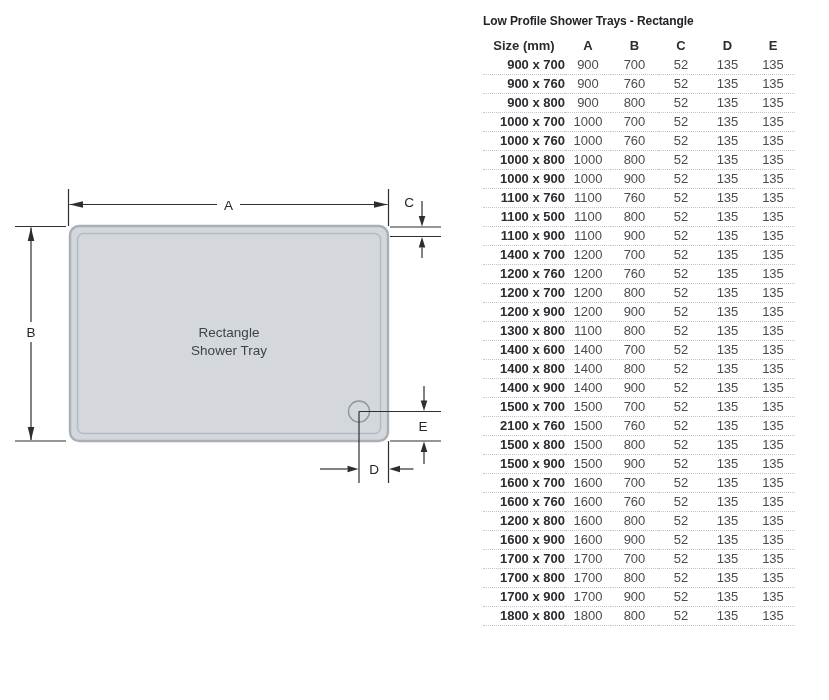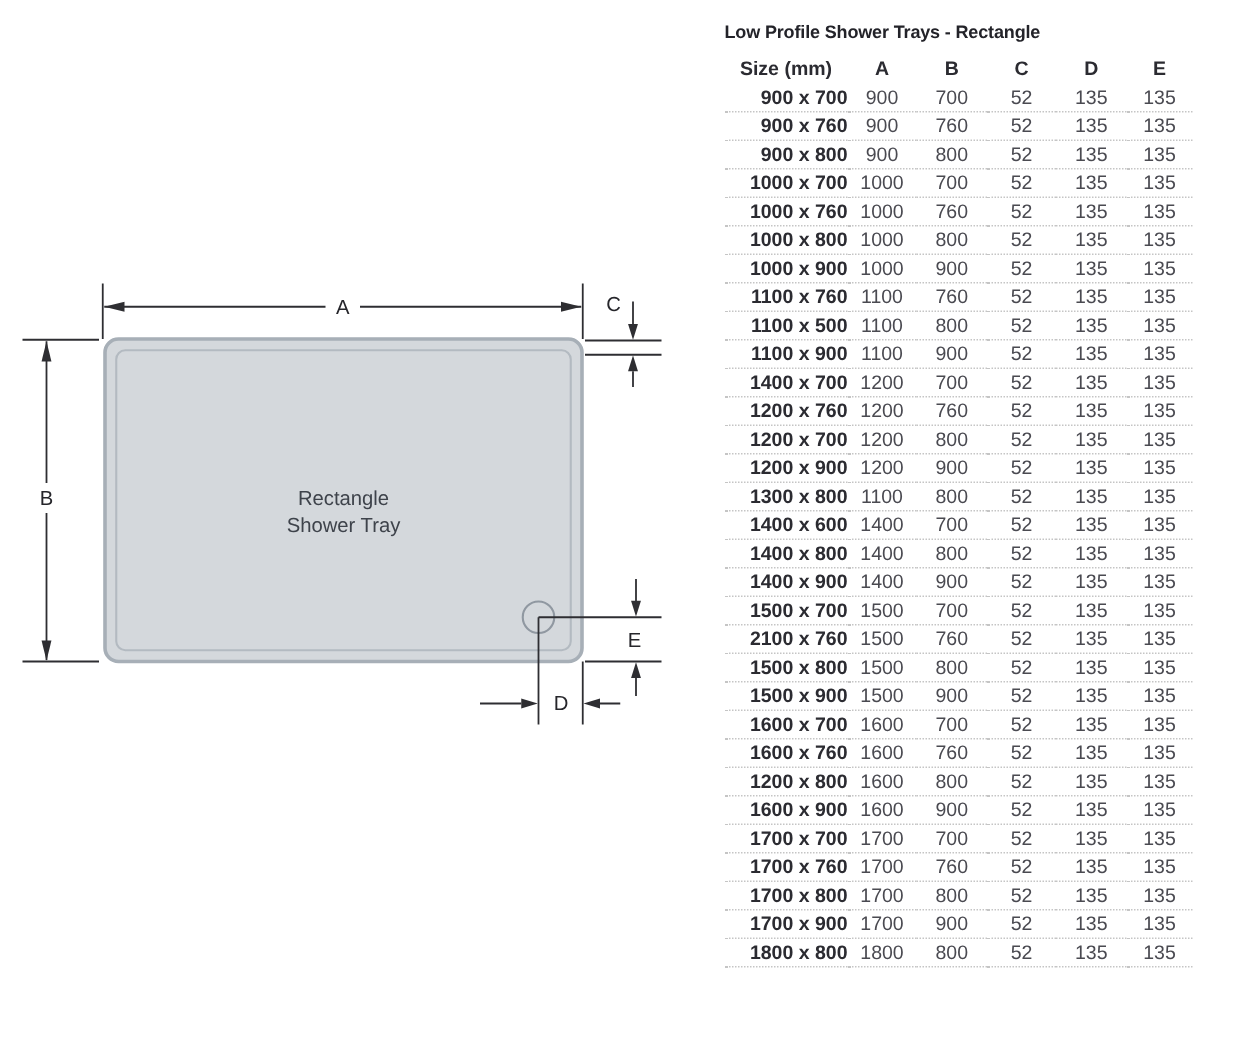--- a/index.html
+++ b/index.html
@@ -347,28 +347,20 @@
           </tr>
           <tr>
             <td class="size-cell">1700 x 700</td>
             <td class="value-cell">1700</td>
             <td class="value-cell">700</td>
             <td class="value-cell">52</td>
             <td class="value-cell">135</td>
             <td class="value-cell">135</td>
           </tr>
           <tr>
-            <td class="size-cell">1700 x 760</td>
-            <td class="value-cell">1700</td>
-            <td class="value-cell">760</td>
-            <td class="value-cell">52</td>
-            <td class="value-cell">135</td>
-            <td class="value-cell">135</td>
-          </tr>
-          <tr>
             <td class="size-cell">1700 x 800</td>
             <td class="value-cell">1700</td>
             <td class="value-cell">800</td>
             <td class="value-cell">52</td>
             <td class="value-cell">135</td>
             <td class="value-cell">135</td>
           </tr>
           <tr>
             <td class="size-cell">1700 x 900</td>
             <td class="value-cell">1700</td>

